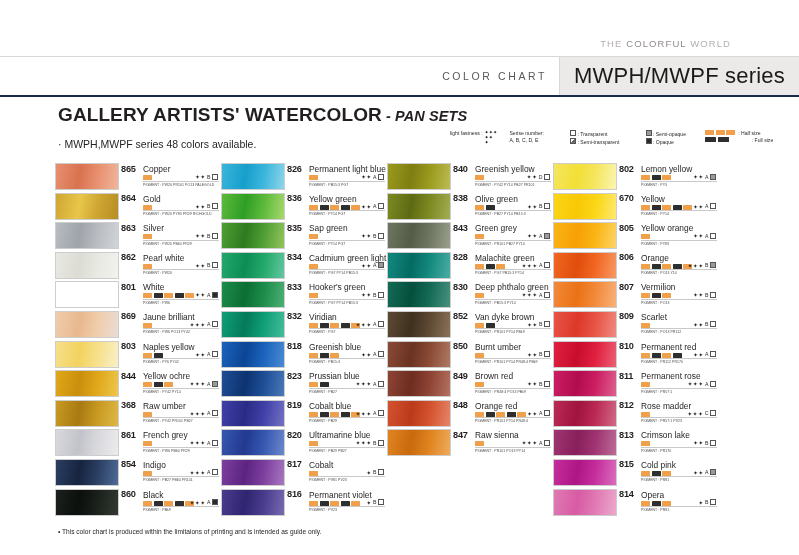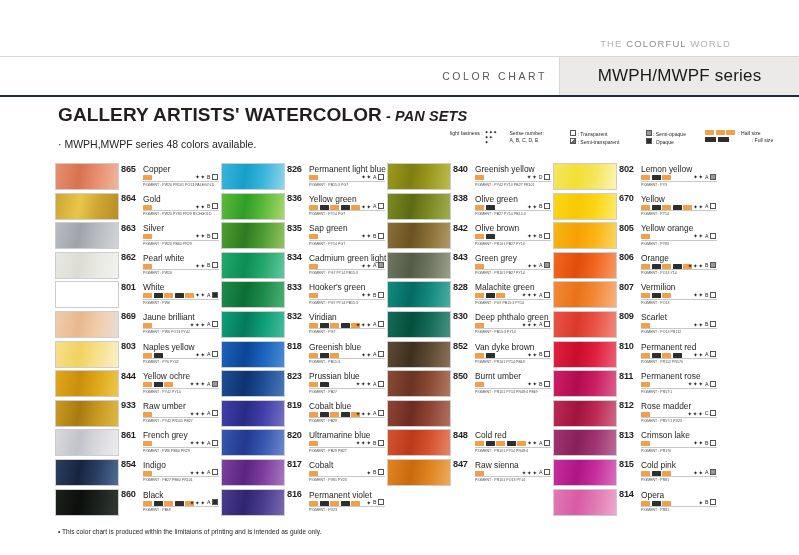--- a/index.html
+++ b/index.html
@@ -60,21 +60,21 @@
     width: 240px;
     height: 38px;
     background: #eceae8;
     border-left: 1px solid #d9d6d3;
     box-sizing: border-box;
     display: flex;
     align-items: center;
     justify-content: center;
   }
   .series-tab span {
-    font-size: 17px;
+    font-size: 22px;
     font-weight: 400;
     letter-spacing: 0.2px;
     color: #1a1a1a;
   }
 
   
   .maintitle {
     position: absolute;
     left: 58px;
     top: 104px;
@@ -435,21 +435,21 @@
           <div class="marks">
             <span class="stars">✦✦✦</span>
             <span class="ser">A</span>
             <span class="sq semi"></span>
           </div>
         </div>
       </div>
       <div class="entry">
         <div class="swatch" style="background: linear-gradient(100deg, rgb(201, 154, 34) 0%, rgb(168, 122, 18) 38%, rgb(201, 154, 34) 66%, rgb(221, 184, 70) 100%);"></div>
         <div class="info">
-          <div class="num">933</div>
+          <div class="num">368</div>
           <div class="nm">Raw umber</div>
           <div class="sizes">
             <span class="chip"></span>
           </div>
           <div class="underline"></div>
           <div class="pig">PIGMENT : PY42 PR101 PB27</div>
           <div class="marks">
             <span class="stars">✦✦✦</span>
             <span class="ser">A</span>
             <span class="sq"></span>
@@ -767,38 +767,20 @@
           <div class="underline"></div>
           <div class="pig">PIGMENT : PB27 PY14 PB15:3</div>
           <div class="marks">
             <span class="stars">✦✦</span>
             <span class="ser">B</span>
             <span class="sq"></span>
           </div>
         </div>
       </div>
       <div class="entry">
-        <div class="swatch" style="background: linear-gradient(100deg, rgb(138, 112, 53) 0%, rgb(107, 83, 34) 38%, rgb(138, 112, 53) 66%, rgb(176, 154, 106) 100%);"></div>
-        <div class="info">
-          <div class="num">842</div>
-          <div class="nm">Olive brown</div>
-          <div class="sizes">
-            <span class="chip"></span>
-            <span class="chip dark"></span>
-          </div>
-          <div class="underline"></div>
-          <div class="pig">PIGMENT : PR101 PB27 PY14</div>
-          <div class="marks">
-            <span class="stars">✦✦</span>
-            <span class="ser">B</span>
-            <span class="sq"></span>
-          </div>
-        </div>
-      </div>
-      <div class="entry">
         <div class="swatch" style="background: linear-gradient(100deg, rgb(110, 117, 96) 0%, rgb(84, 91, 70) 38%, rgb(110, 117, 96) 66%, rgb(154, 160, 140) 100%);"></div>
         <div class="info">
           <div class="num">843</div>
           <div class="nm">Green grey</div>
           <div class="sizes">
             <span class="chip"></span>
           </div>
           <div class="underline"></div>
           <div class="pig">PIGMENT : PR101 PB27 PY14</div>
           <div class="marks">
@@ -874,26 +856,40 @@
           <div class="pig">PIGMENT : PR101 PY14 PR48:4 PBk9</div>
           <div class="marks">
             <span class="stars">✦✦</span>
             <span class="ser">B</span>
             <span class="sq"></span>
           </div>
         </div>
       </div>
       <div class="entry">
         <div class="swatch" style="background: linear-gradient(100deg, rgb(142, 68, 52) 0%, rgb(109, 45, 32) 38%, rgb(142, 68, 52) 66%, rgb(180, 114, 96) 100%);"></div>
+        <div class="info">
+          <div class="num">849</div>
+          <div class="nm">Brown red</div>
+          <div class="sizes">
+            <span class="chip"></span>
+          </div>
+          <div class="underline"></div>
+          <div class="pig">PIGMENT : PR48:4 PO13 PBk9</div>
+          <div class="marks">
+            <span class="stars">✦✦</span>
+            <span class="ser">B</span>
+            <span class="sq"></span>
+          </div>
+        </div>
       </div>
       <div class="entry">
         <div class="swatch" style="background: linear-gradient(100deg, rgb(212, 82, 46) 0%, rgb(187, 58, 26) 38%, rgb(212, 82, 46) 66%, rgb(229, 134, 106) 100%);"></div>
         <div class="info">
           <div class="num">848</div>
-          <div class="nm">Cold red</div>
+          <div class="nm">Orange red</div>
           <div class="sizes">
             <span class="chip"></span>
             <span class="chip dark"></span>
             <span class="chip"></span>
             <span class="chip dark"></span>
             <span class="chip"></span>
           </div>
           <div class="underline"></div>
           <div class="pig">PIGMENT : PR101 PY14 PR48:4</div>
           <div class="marks">

